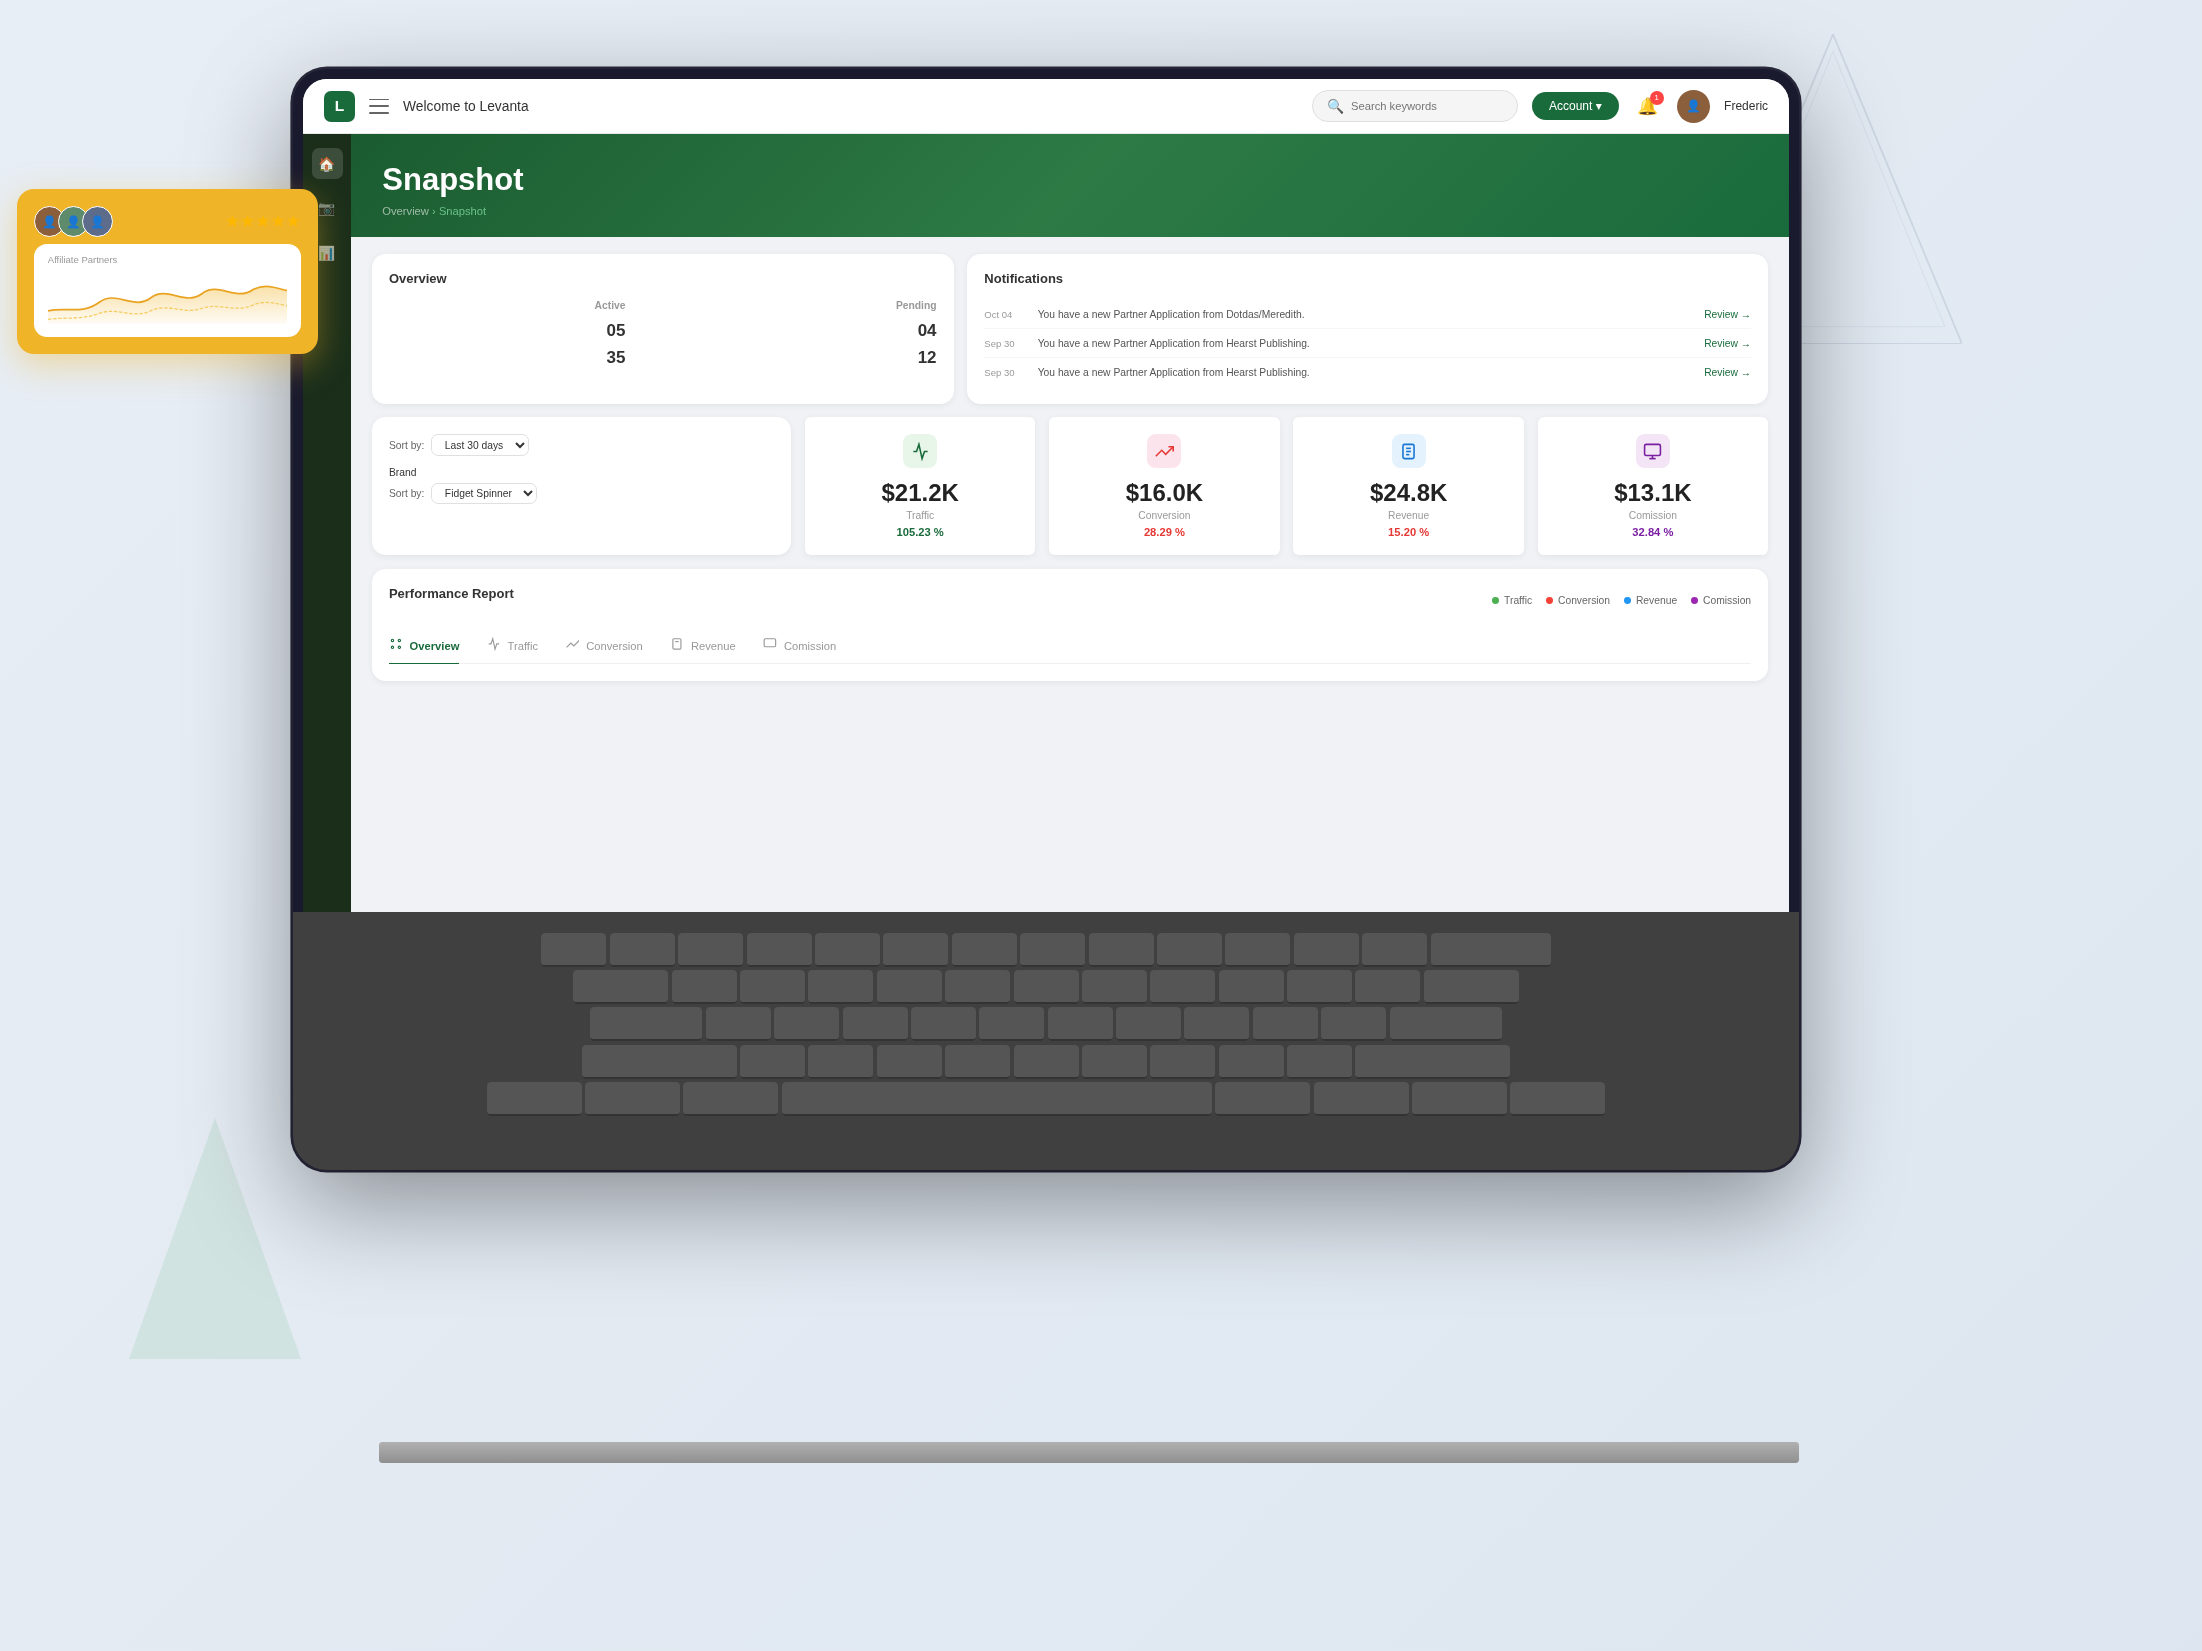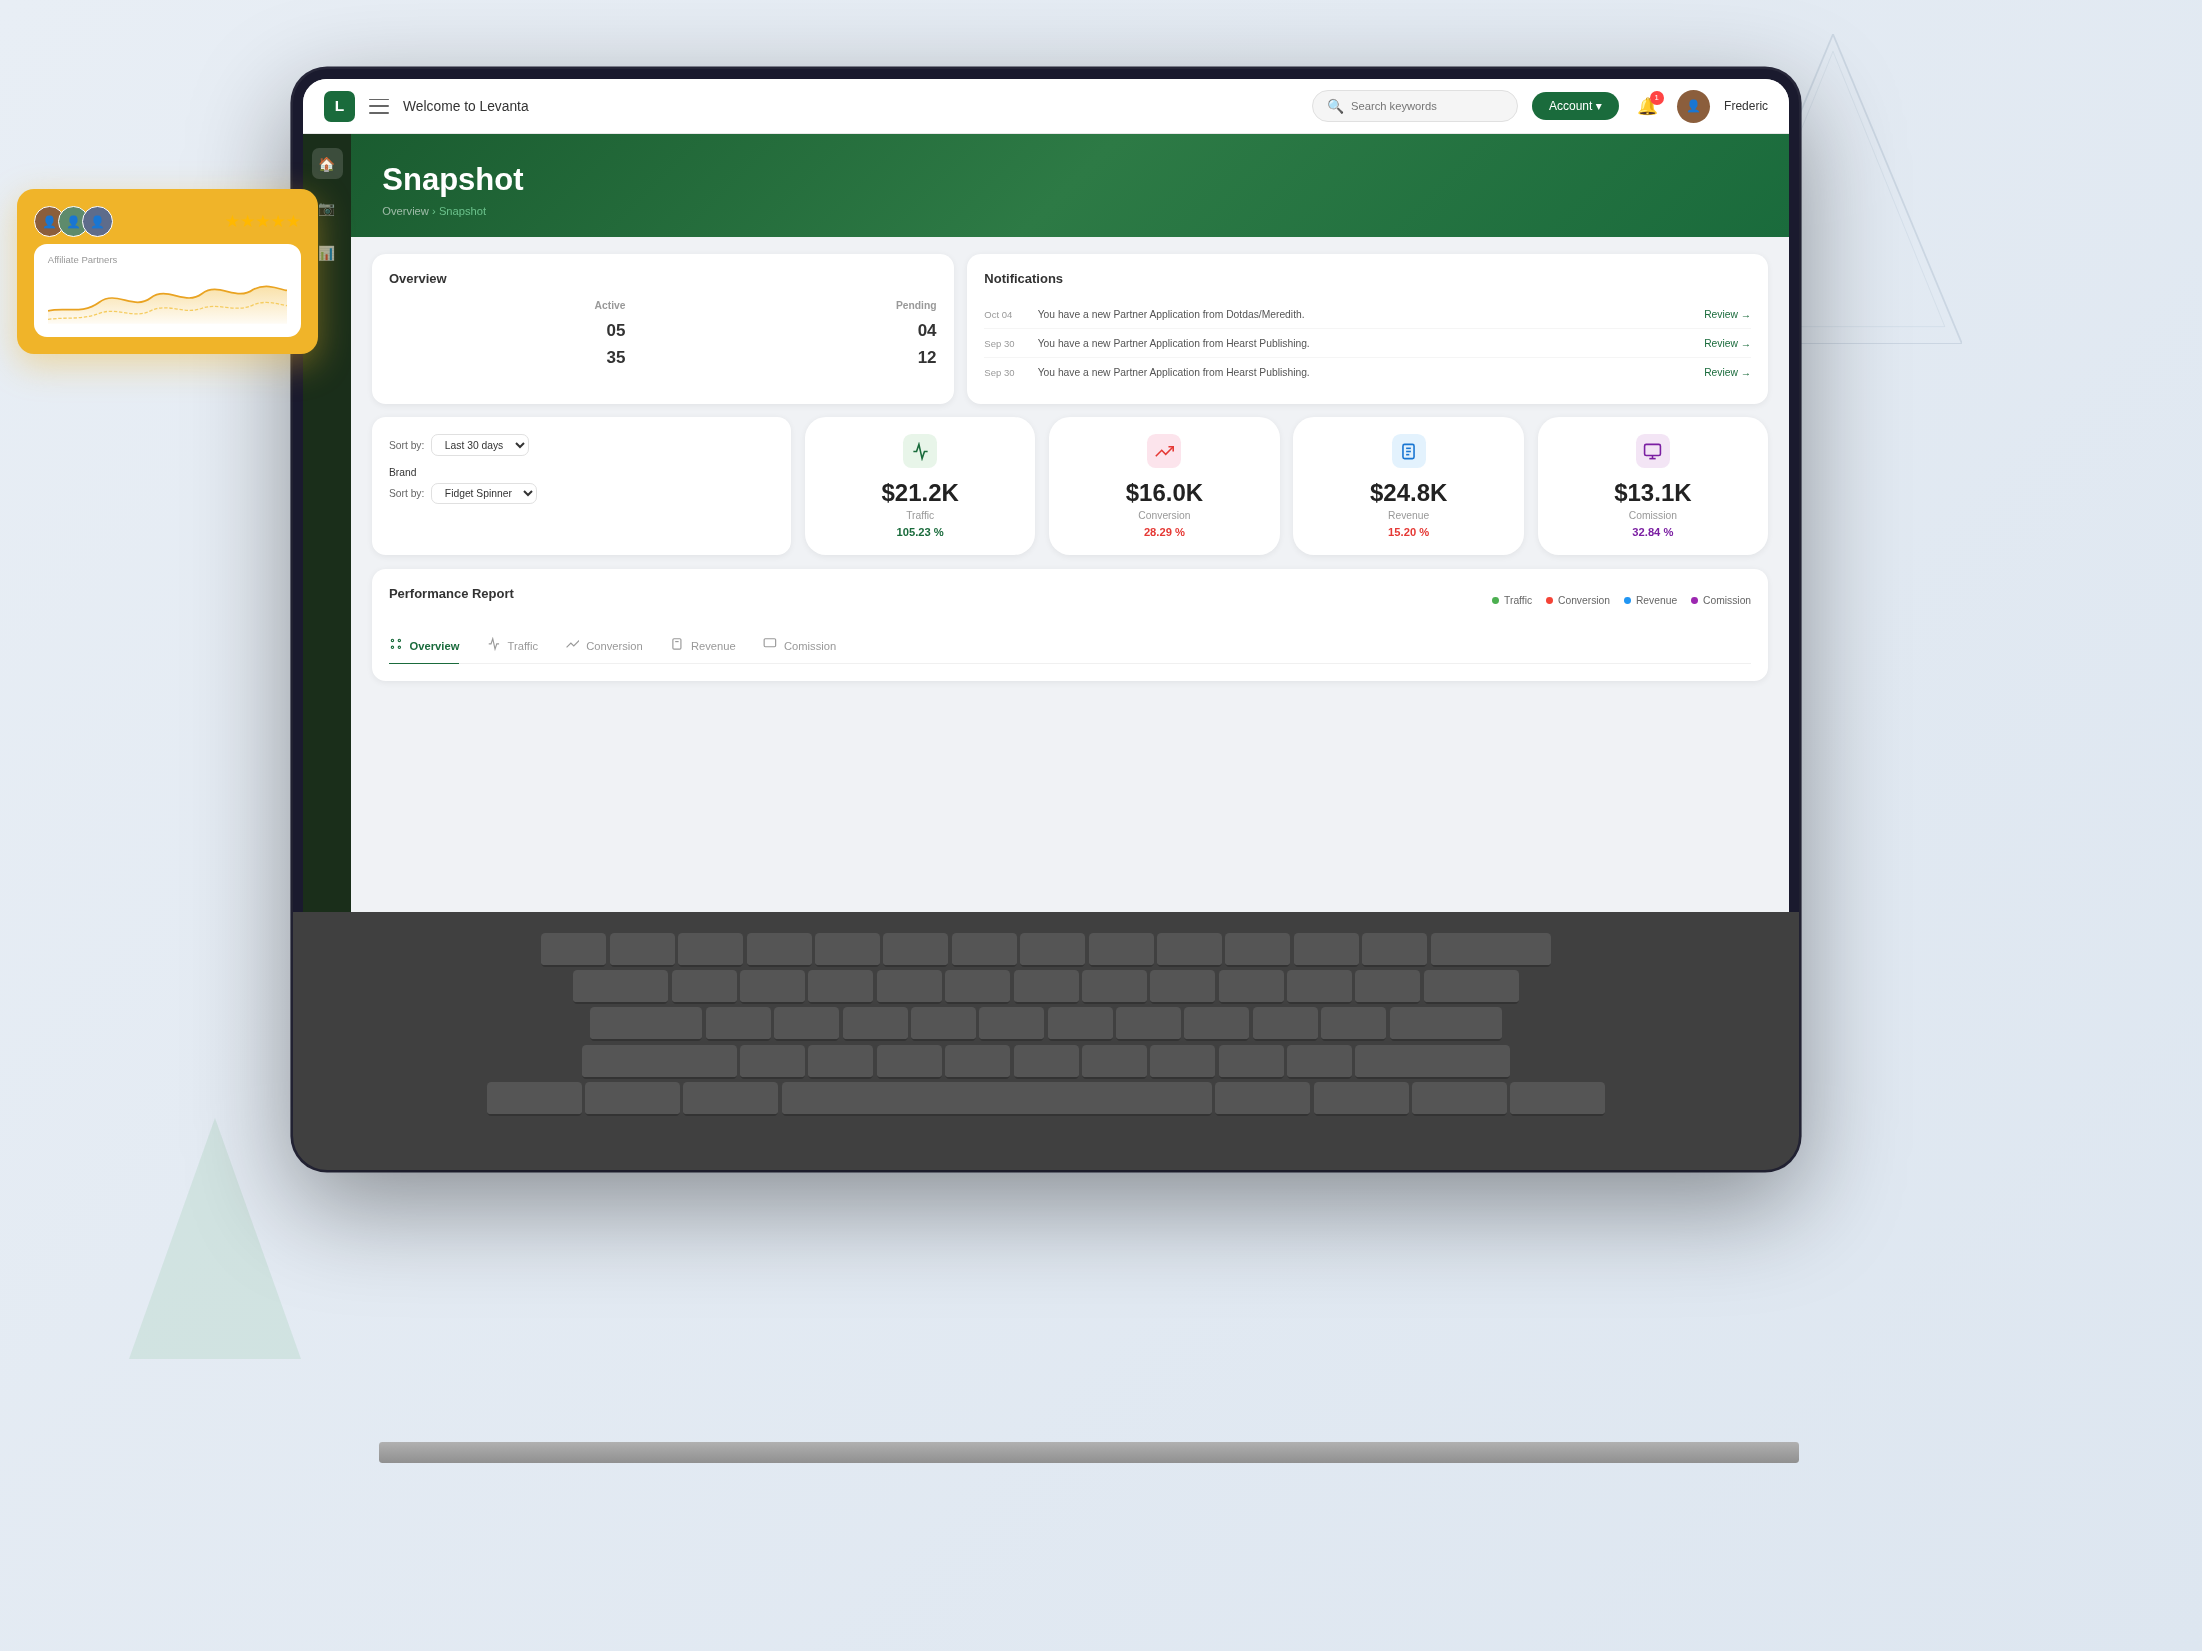--- a/index.html
+++ b/index.html
@@ -322,21 +322,21 @@
 
     .brand-label {
       font-size: 10.3px;
       color: #333;
       font-weight: 500;
       margin-bottom: 5.2px;
     }
 
     .metric-card {
       background: white;
-      border-radius: 21px;
+      border-radius: 6px;
       padding: 17px;
       flex: 1;
       box-shadow: 0 1.7px 6.9px rgba(0,0,0,0.06);
       display: flex;
       flex-direction: column;
       align-items: center;
       justify-content: center;
       text-align: center;
     }
 

